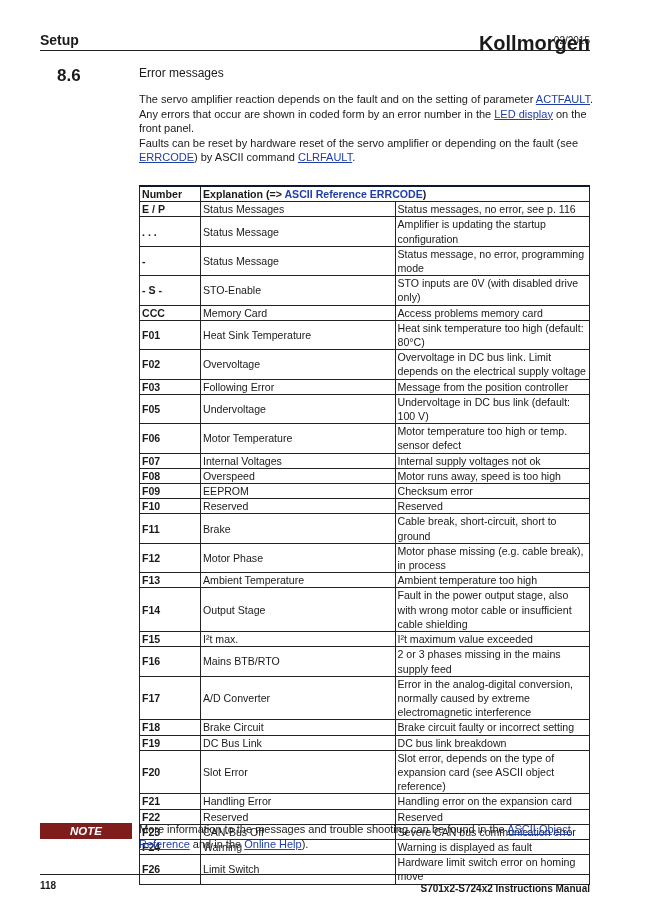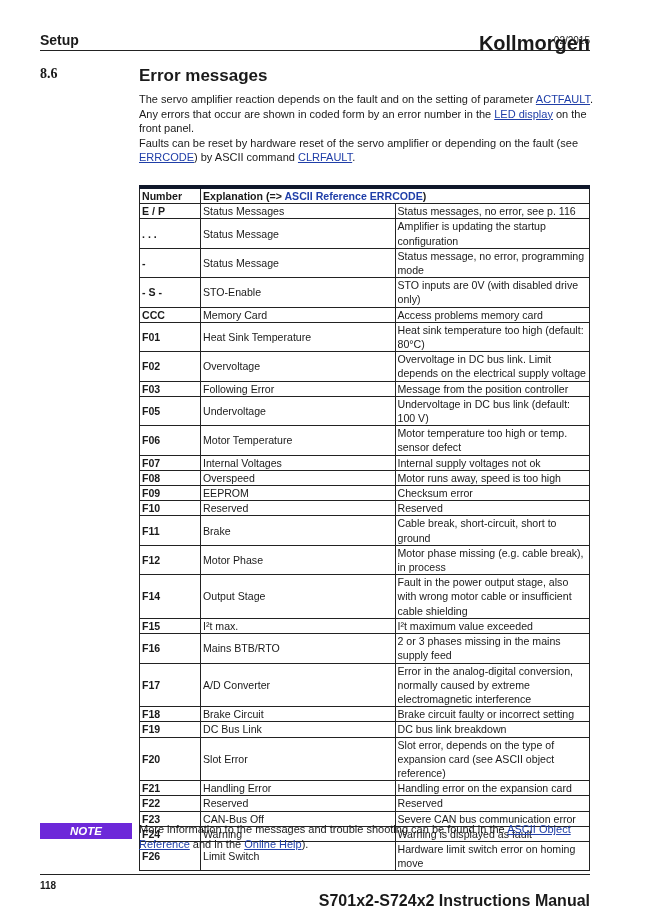--- a/index.html
+++ b/index.html
@@ -3,40 +3,40 @@
 <meta charset="utf-8">
 <style>
   html, body { margin:0; padding:0; background:#ffffff; }
   body { width:668px; height:919px; position:relative; overflow:hidden;
          font-family:"Liberation Sans", sans-serif; color:#1a1a1a; }
   .header { position:absolute; left:40px; top:31px; width:550px; height:19px;
             border-bottom:1px solid #222; }
   .header .left { position:absolute; left:0; top:1px; font-weight:bold; font-size:14px; }
   .header .center { position:absolute; left:0; right:0; top:4px; text-align:right; font-size:10px; }
   .header .right { position:absolute; right:0; top:1px; font-weight:bold; font-size:20px; }
-  .section-num { position:absolute; left:40px; top:66px; font-weight:bold; font-size:14px;font-family:Liberation Serif, serif; }
-  .section-title { position:absolute; left:139px; top:66px; font-weight:bold; font-size:17px;text-align:right; }
+  .section-num { position:absolute; left:57px; top:66px; font-weight:bold; font-size:17px; }
+  .section-title { position:absolute; left:139px; top:66px; font-weight:normal; font-size:12px;text-align:right; }
   .intro { position:absolute; left:139px; top:92px; width:455px; font-size:11px; line-height:14.6px; }
   a.link { color:#1f3ea8; text-decoration:underline; }
   table.errors { position:absolute; left:139px; top:185px; width:451px;
                  border-collapse:collapse; font-size:10.6px; table-layout:fixed; }
   table.errors td { border:1px solid #222; padding:0 2px; line-height:14.2px; height:14.2px;
                     vertical-align:middle; white-space:nowrap; overflow:hidden; }
   table.errors td.num { font-weight:bold; width:56px; }
   table.errors td.name { width:123px; }
-  table.errors tr.head td { font-weight:bold; border-top:4px solid #0f172a; }
+  table.errors tr.head td { font-weight:bold; border-top:2px solid #0f172a; }
   table.errors tr.head span.ref { color:#1f3ea8; }
   table.errors td.desc { white-space:normal; }
   .note-badge { position:absolute; left:40px; top:823px; width:92px; height:16px;
-                background:#6d28d9; color:#fff; font-weight:bold; font-style:italic;
+                background:#7f1d1d; color:#fff; font-weight:bold; font-style:italic;
                 font-size:11.5px; text-align:center; line-height:16px; }
   .note-text { position:absolute; left:139px; top:822px; width:455px; font-size:11px; line-height:14.6px; }
   .footer { position:absolute; left:40px; top:874px; width:550px; border-top:1px solid #222; }
   .footer .page { position:absolute; left:0; top:5px; font-weight:bold; font-size:10px; }
-  .footer .manual { position:absolute; right:0; top:17px; font-weight:bold; font-size:16px; }
+  .footer .manual { position:absolute; right:0; top:8px; font-weight:bold; font-size:10px; }
 </style>
 </head>
 <body>
 
 <div class="header">
   <span class="left">Setup</span>
   <span class="center">02/2015</span>
   <span class="right">Kollmorgen</span>
 </div>
 
@@ -129,20 +129,25 @@
         <td class="num">F11</td>
         <td class="name">Brake</td>
         <td class="desc">Cable break, short-circuit, short to ground</td>
       </tr>
       <tr>
         <td class="num">F12</td>
         <td class="name">Motor Phase</td>
         <td class="desc">Motor phase missing (e.g. cable break), in process</td>
       </tr>
       <tr>
+        <td class="num">F13</td>
+        <td class="name">Ambient Temperature</td>
+        <td class="desc">Ambient temperature too high</td>
+      </tr>
+      <tr>
         <td class="num">F14</td>
         <td class="name">Output Stage</td>
         <td class="desc">Fault in the power output stage, also with wrong motor cable or insufficient cable shielding</td>
       </tr>
       <tr>
         <td class="num">F15</td>
         <td class="name">I²t max.</td>
         <td class="desc">I²t maximum value exceeded</td>
       </tr>
       <tr>

